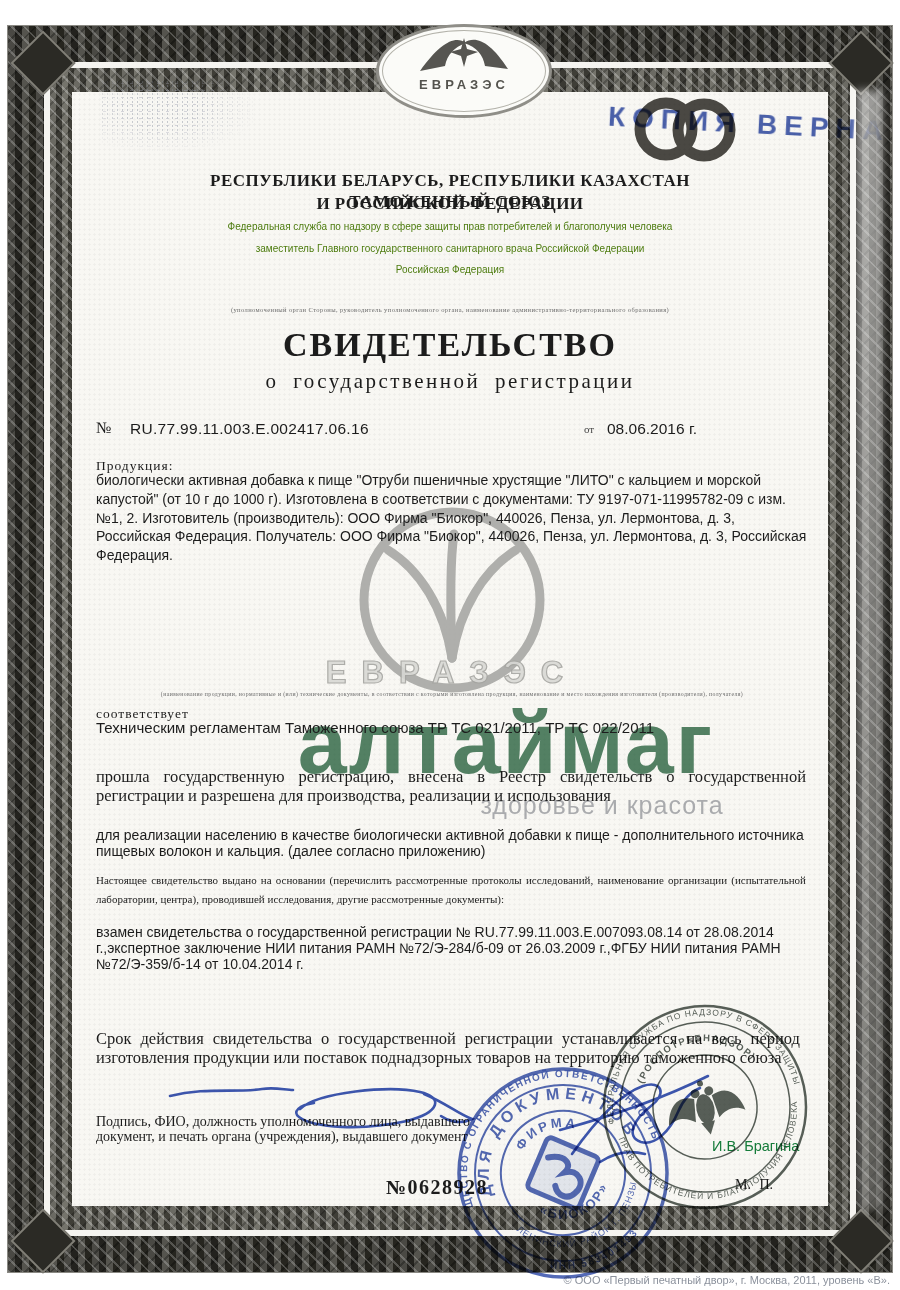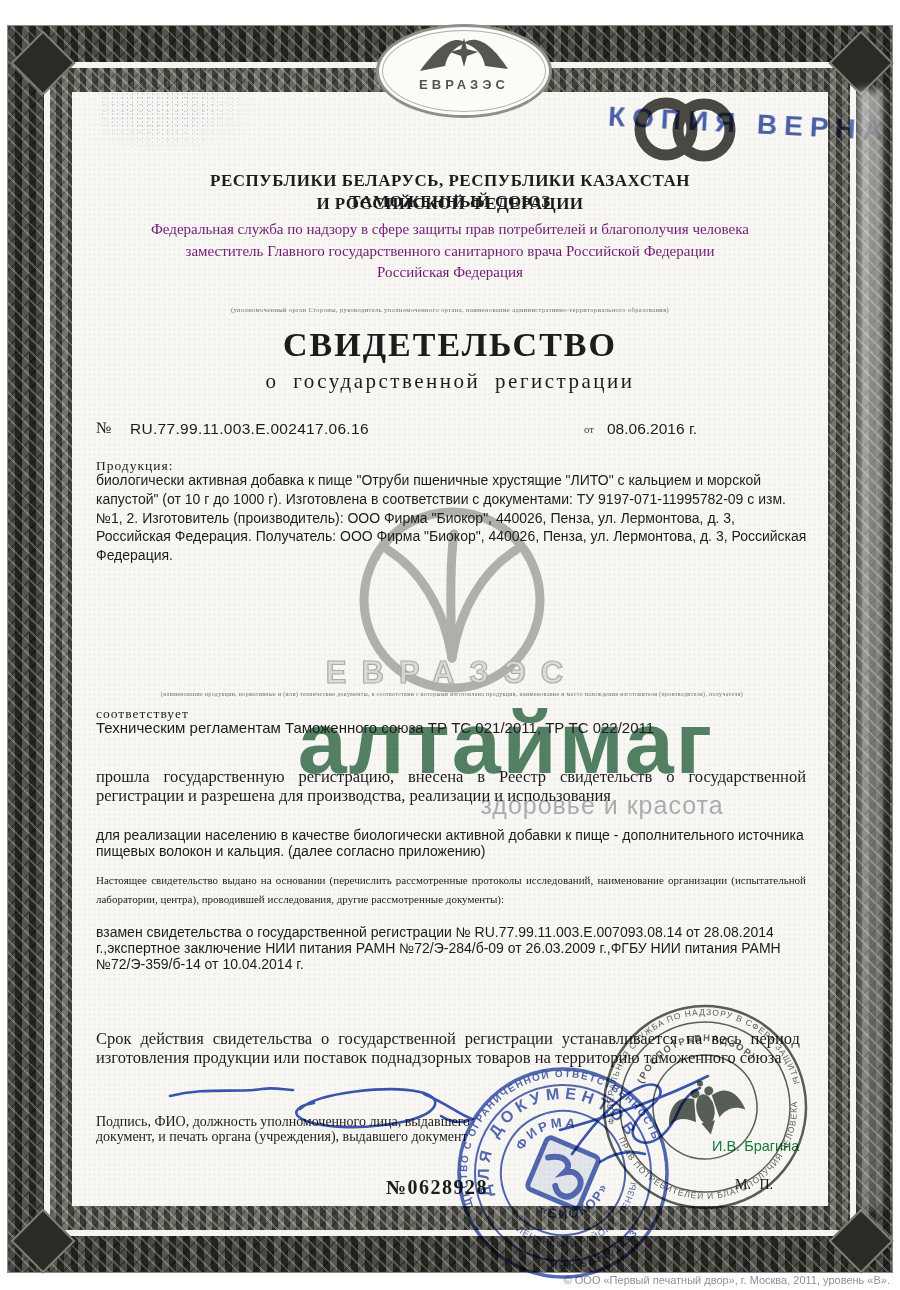--- a/index.html
+++ b/index.html
@@ -24,21 +24,21 @@
   
   #oval-emblem{left:376px;top:24px;width:170px;height:88px;background:#fbfbf8;border:3px solid #8f8e88;
     border-radius:50%;z-index:3;text-align:center;}
   #oval-emblem::after{content:"";position:absolute;inset:3px;border:1px solid #b3b2aa;border-radius:50%;}
   #oval-emblem svg{margin-top:6px;}
   #eurasec-top-label{font-family:"Liberation Sans",sans-serif;font-weight:bold;font-size:13px;
     letter-spacing:4px;color:#54534e;margin-top:-4px;}
   
   .ctr{left:100px;width:700px;text-align:center;}
   .hdr-b{font-weight:bold;font-size:17px;letter-spacing:.5px;z-index:3;}
-  .hdr-s{font-family:Liberation Serif, serif;font-size:15px;z-index:3;color:#701a75;}
+  .hdr-s{font-family:Liberation Sans, sans-serif;font-size:10px;z-index:3;color:#4d7c0f;}
   .tiny-caption{font-size:6.5px;color:#6d6d6d;filter:blur(.4px);letter-spacing:.4px;z-index:3;}
   #doc-title{top:326px;font-size:34px;font-weight:bold;letter-spacing:2px;z-index:3;}
   #doc-subtitle{top:369px;font-size:21px;letter-spacing:2.5px;word-spacing:7px;z-index:3;}
   .sans{font-family:"Liberation Sans",sans-serif;}
   .just{text-align:justify;}
   
   .wm{z-index:2;pointer-events:none;}
   #wm-brand{left:200px;top:692px;width:612px;font-family:"Liberation Sans",sans-serif;font-weight:bold;
     font-size:88px;letter-spacing:2px;color:#14532d;opacity:.72;text-align:center;}
   #wm-tagline{left:462px;top:791px;width:280px;font-family:"Liberation Sans",sans-serif;

